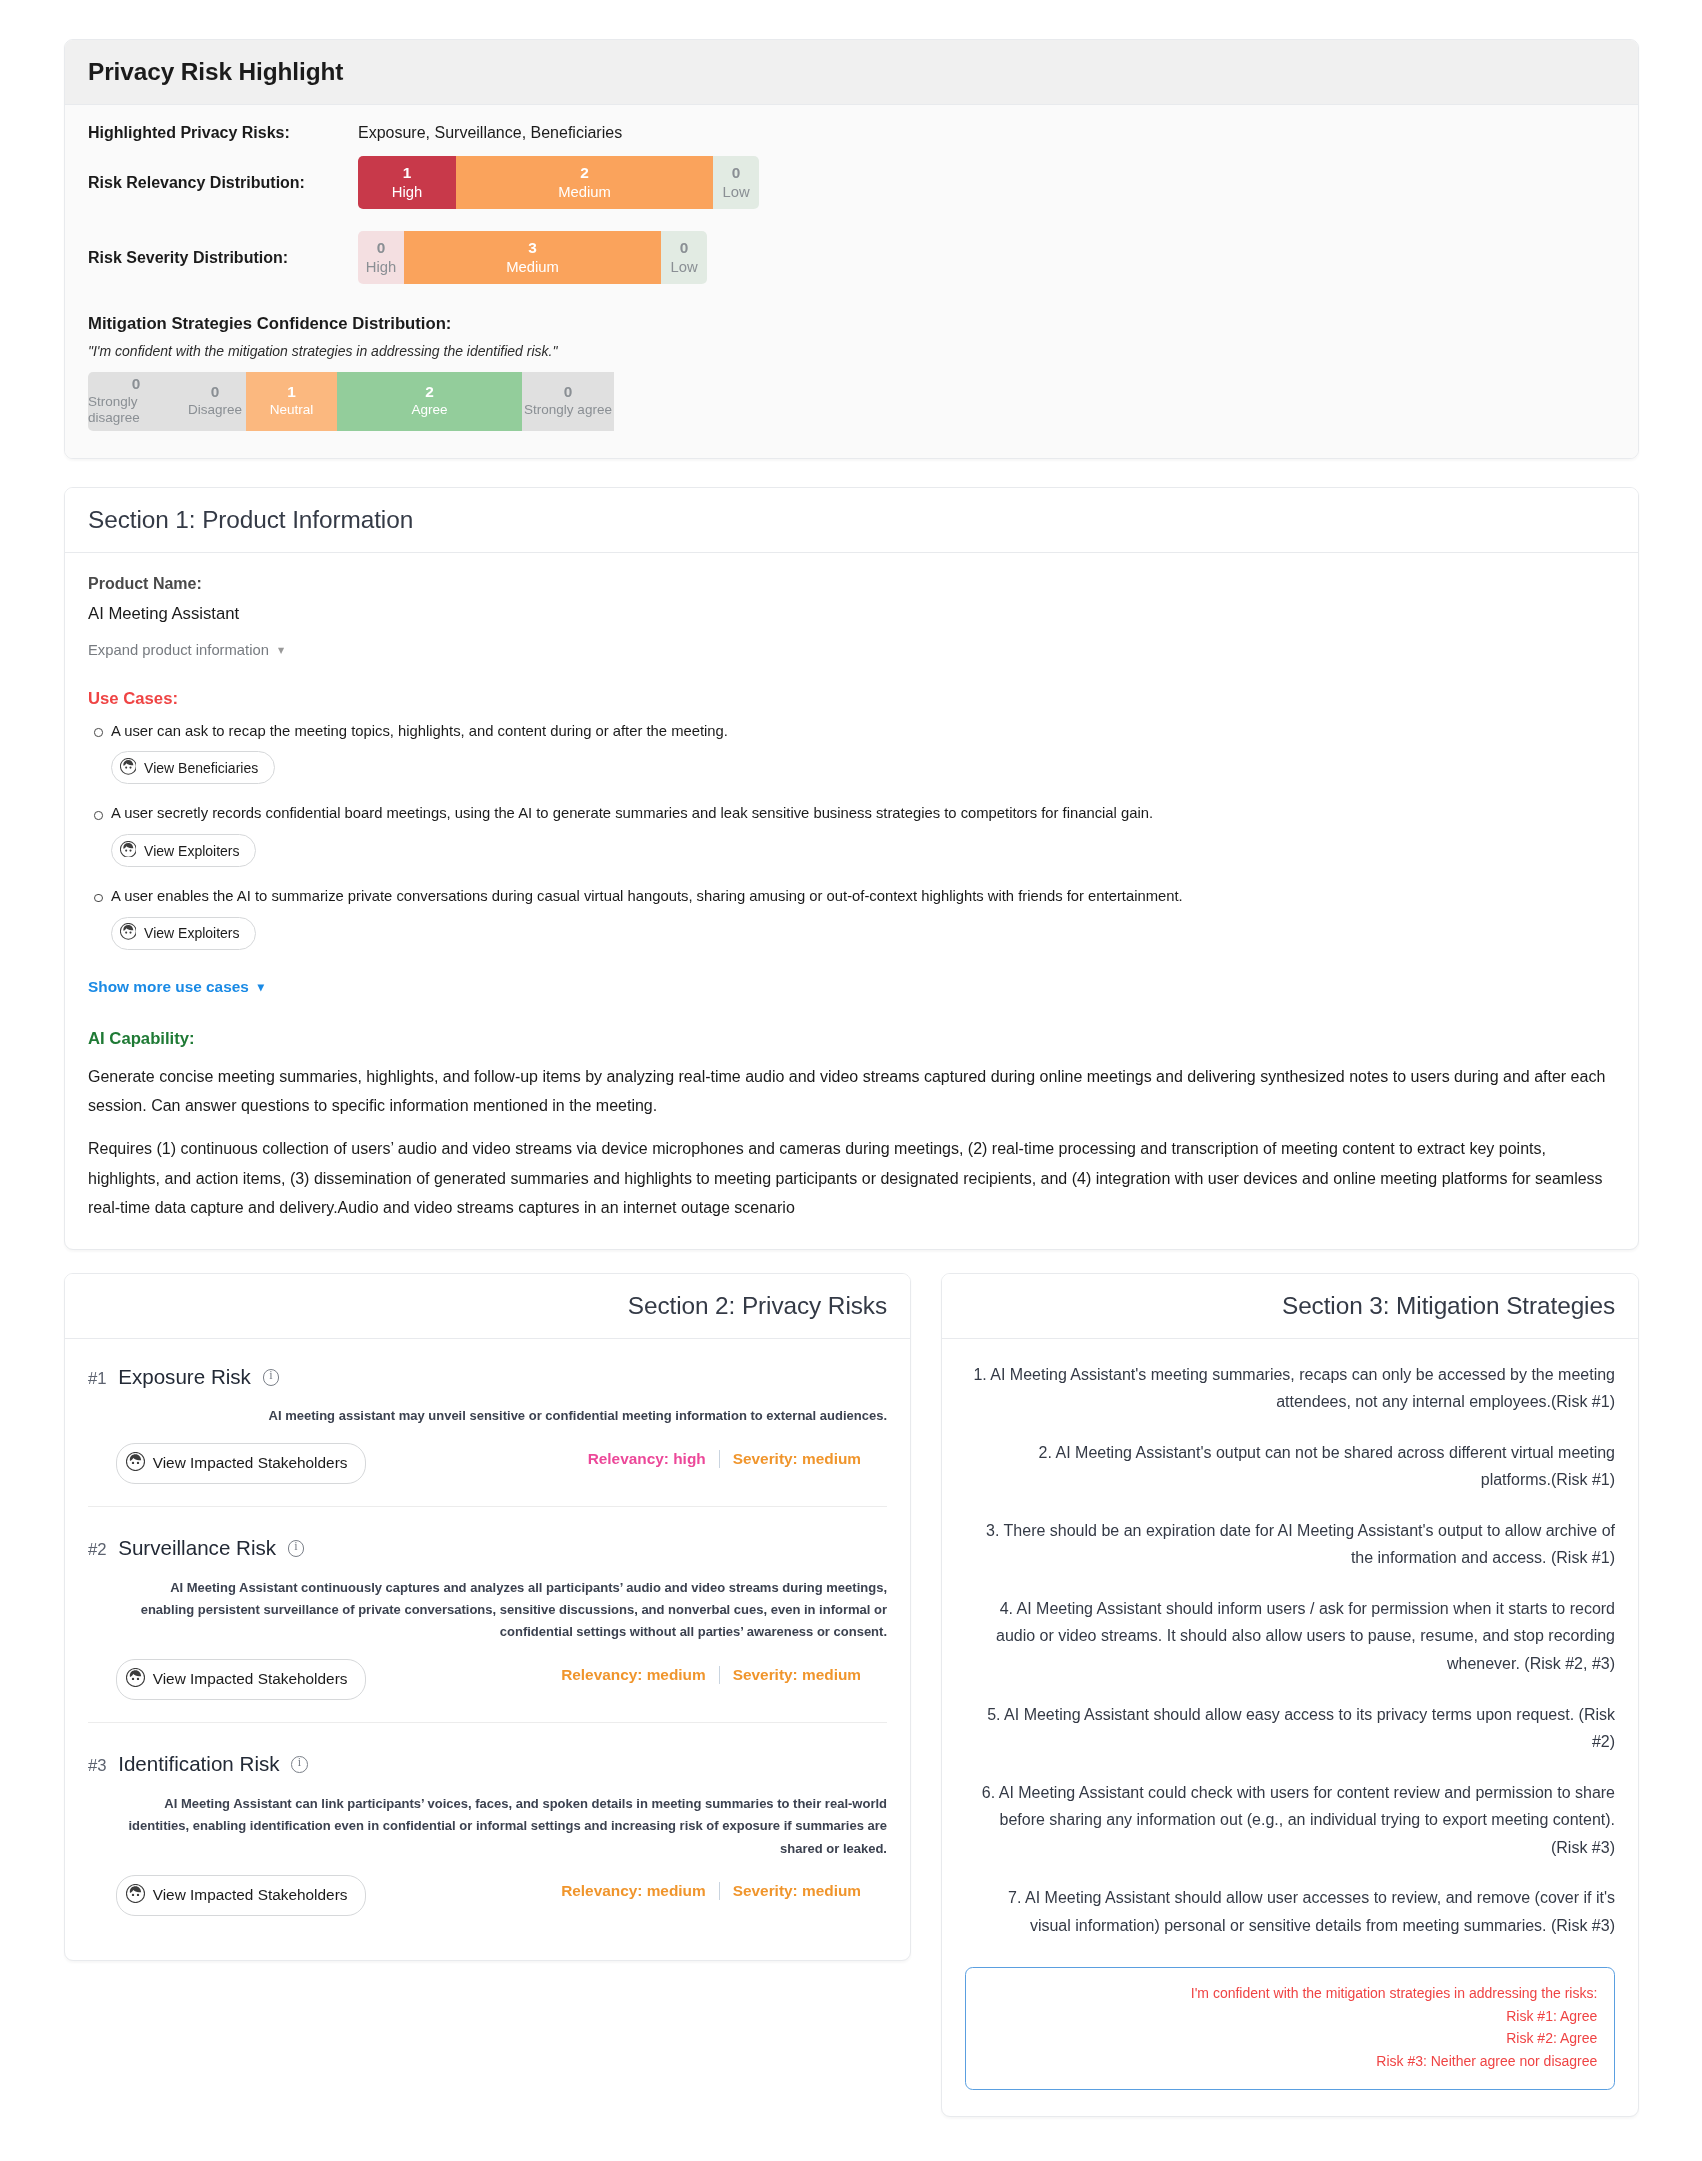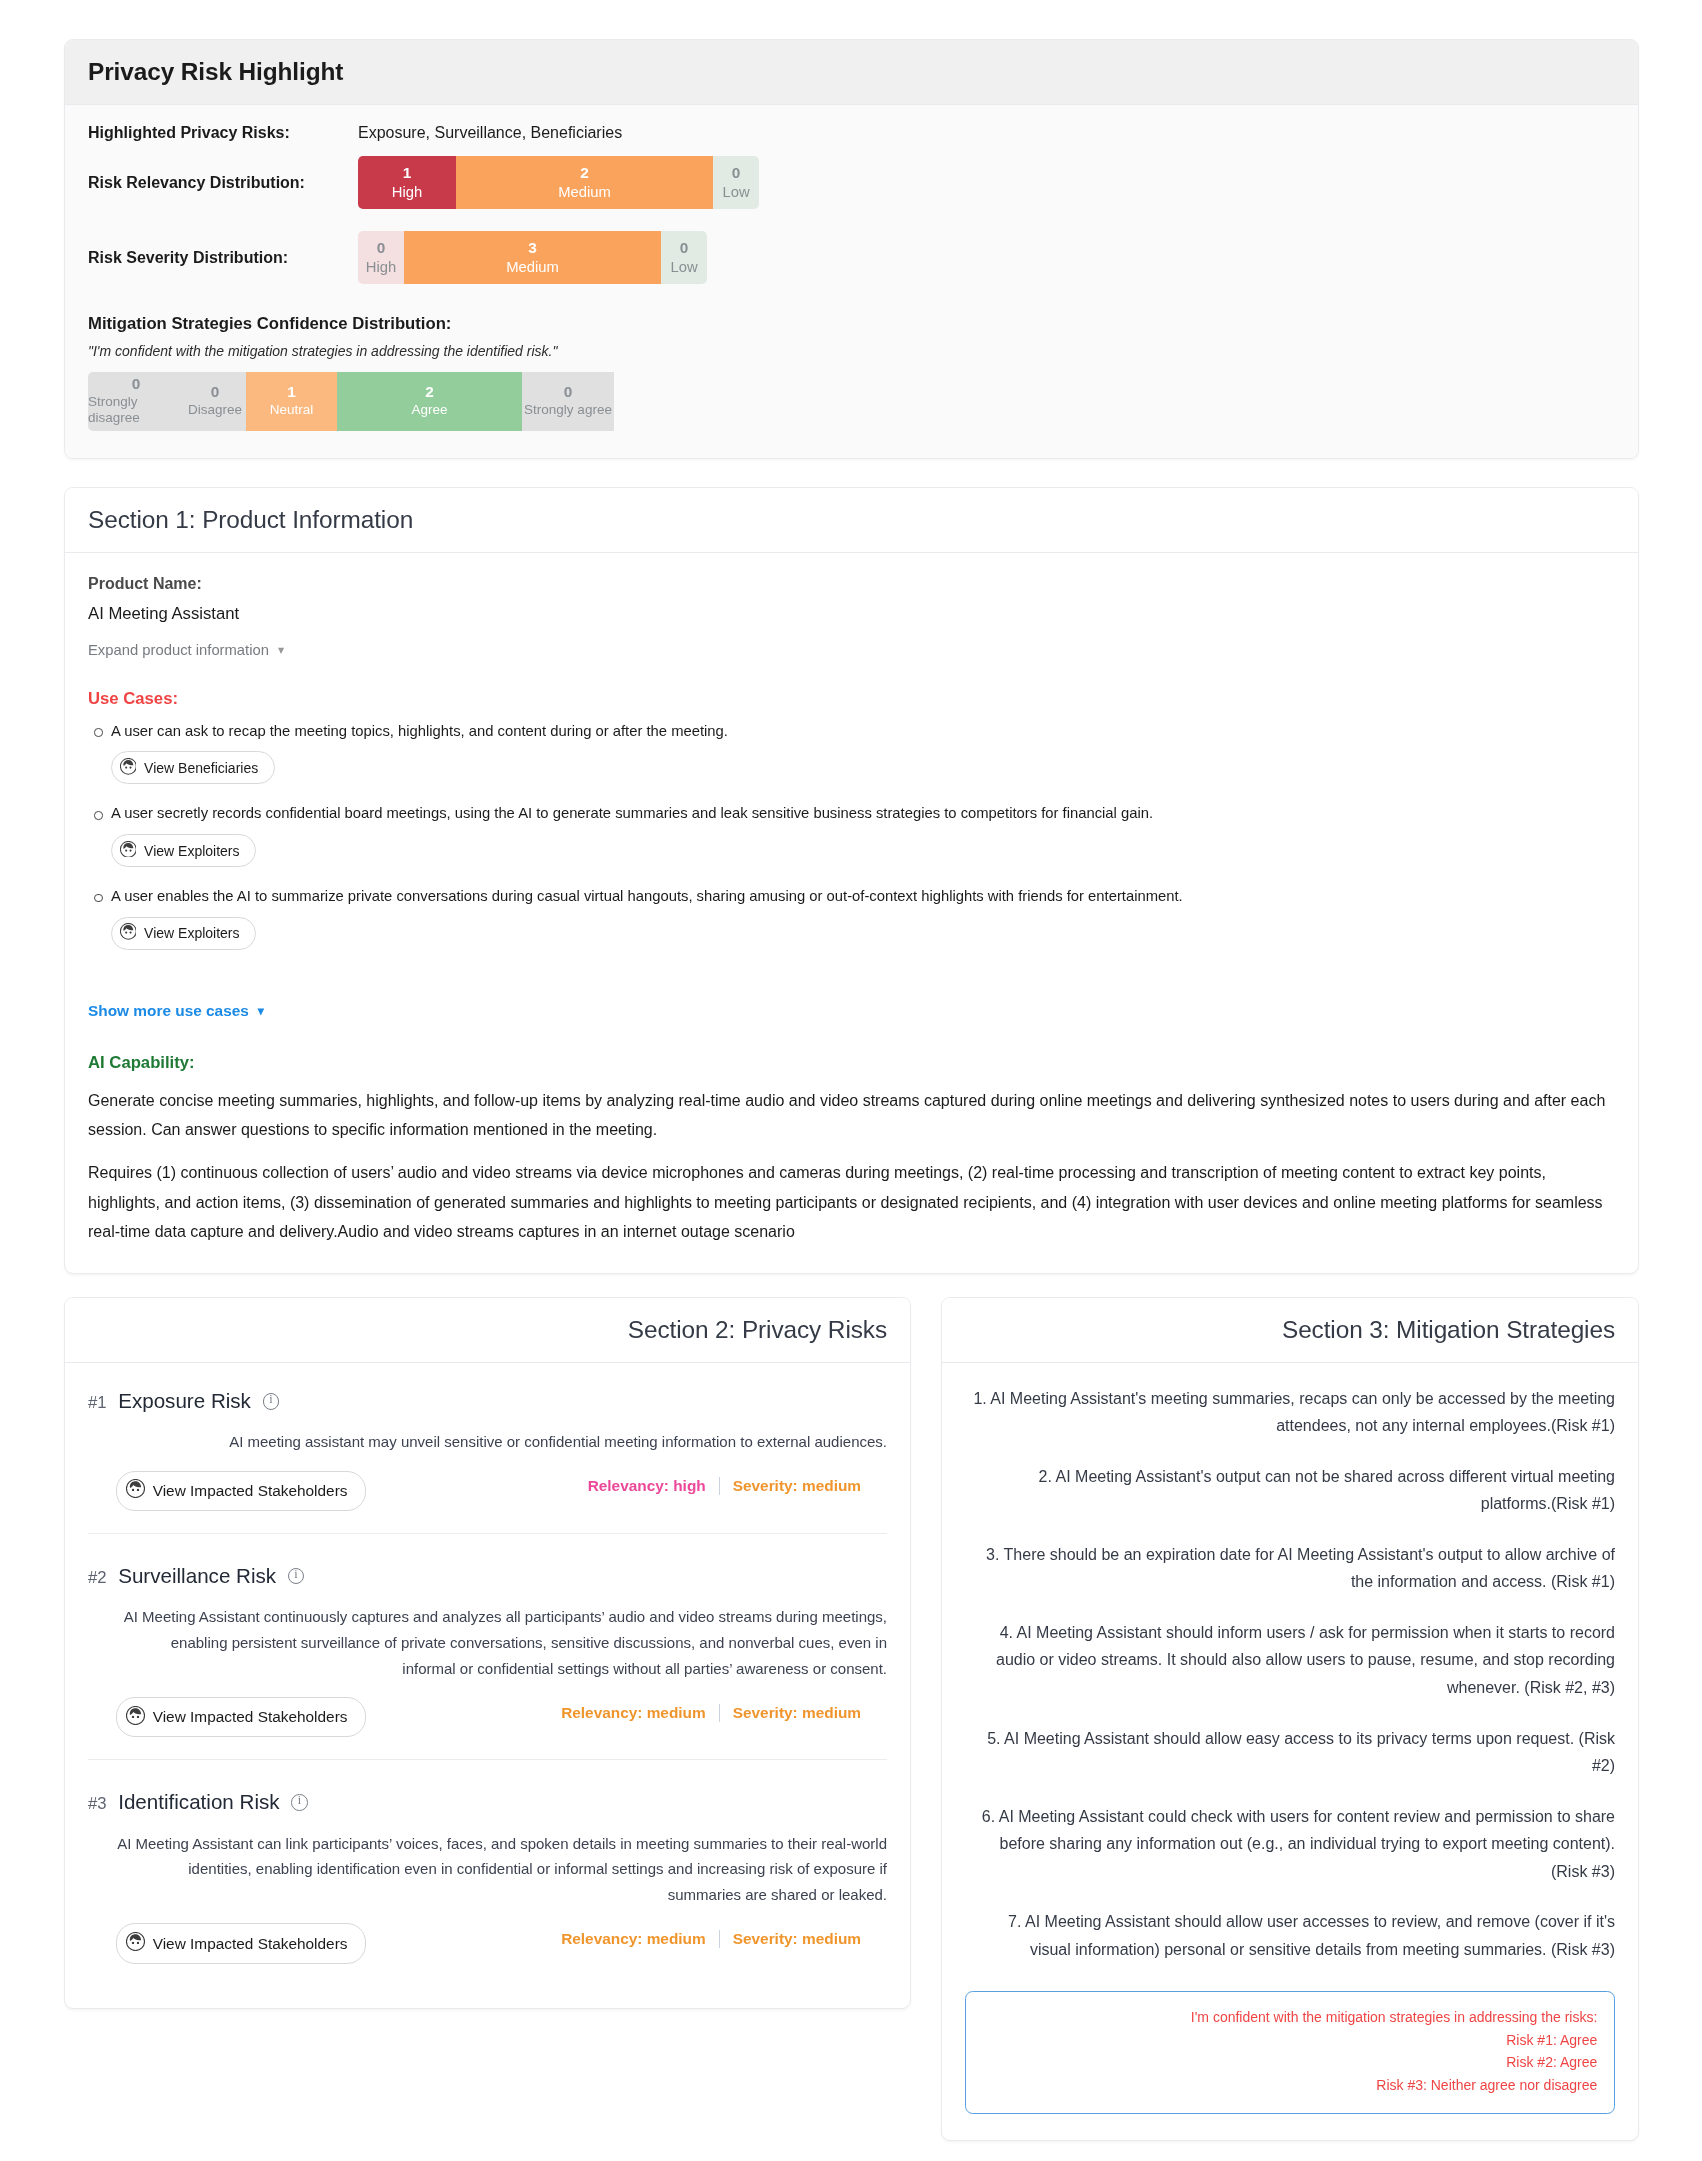--- a/index.html
+++ b/index.html
@@ -140,21 +140,21 @@
     margin-top: 9px;
     cursor: pointer;
     font-size: 14px;
     color: #1b1b1b;
   }
   .pill.big { font-size: 15.4px; padding: 7.7px 18px 7.7px 9px; }
   .show-more {
     font-size: 15.4px;
     font-weight: bold;
     color: #1a8ae5;
-    margin-top: 33px;
+    margin-top: 9px;
     display: inline-flex;
     align-items: center;
     gap: 9px;
     cursor: pointer;
   }
   .para { font-size: 16px; color: #1b1b1b; line-height: 1.85; margin-top: 13px; }
 
   
   .cols {
     display: flex;
@@ -182,24 +182,25 @@
   .info-ic::after {
     content: "i";
     position: absolute;
     left: 0; right: 0; top: -1.9px;
     text-align: center;
     font-size: 12.2px;
     font-family: "Liberation Serif", serif;
     color: #7a7f88;
   }
   .risk-desc {
-    font-size: 15px;
+    font-size: 13px;
     color: #3c4250;
     line-height: 1.72;
     margin: 16.7px 0 0 28px;
+    font-weight: bold;
   }
   .risk-foot {
     display: flex;
     align-items: center;
     justify-content: space-between;
     margin: 6.4px 0 18px 28px;
     padding-right: 13px;
   }
   .tags { display: flex; align-items: center; gap: 0; font-size: 15.4px; font-weight: bold; }
   .tag { padding: 0 13px; }

